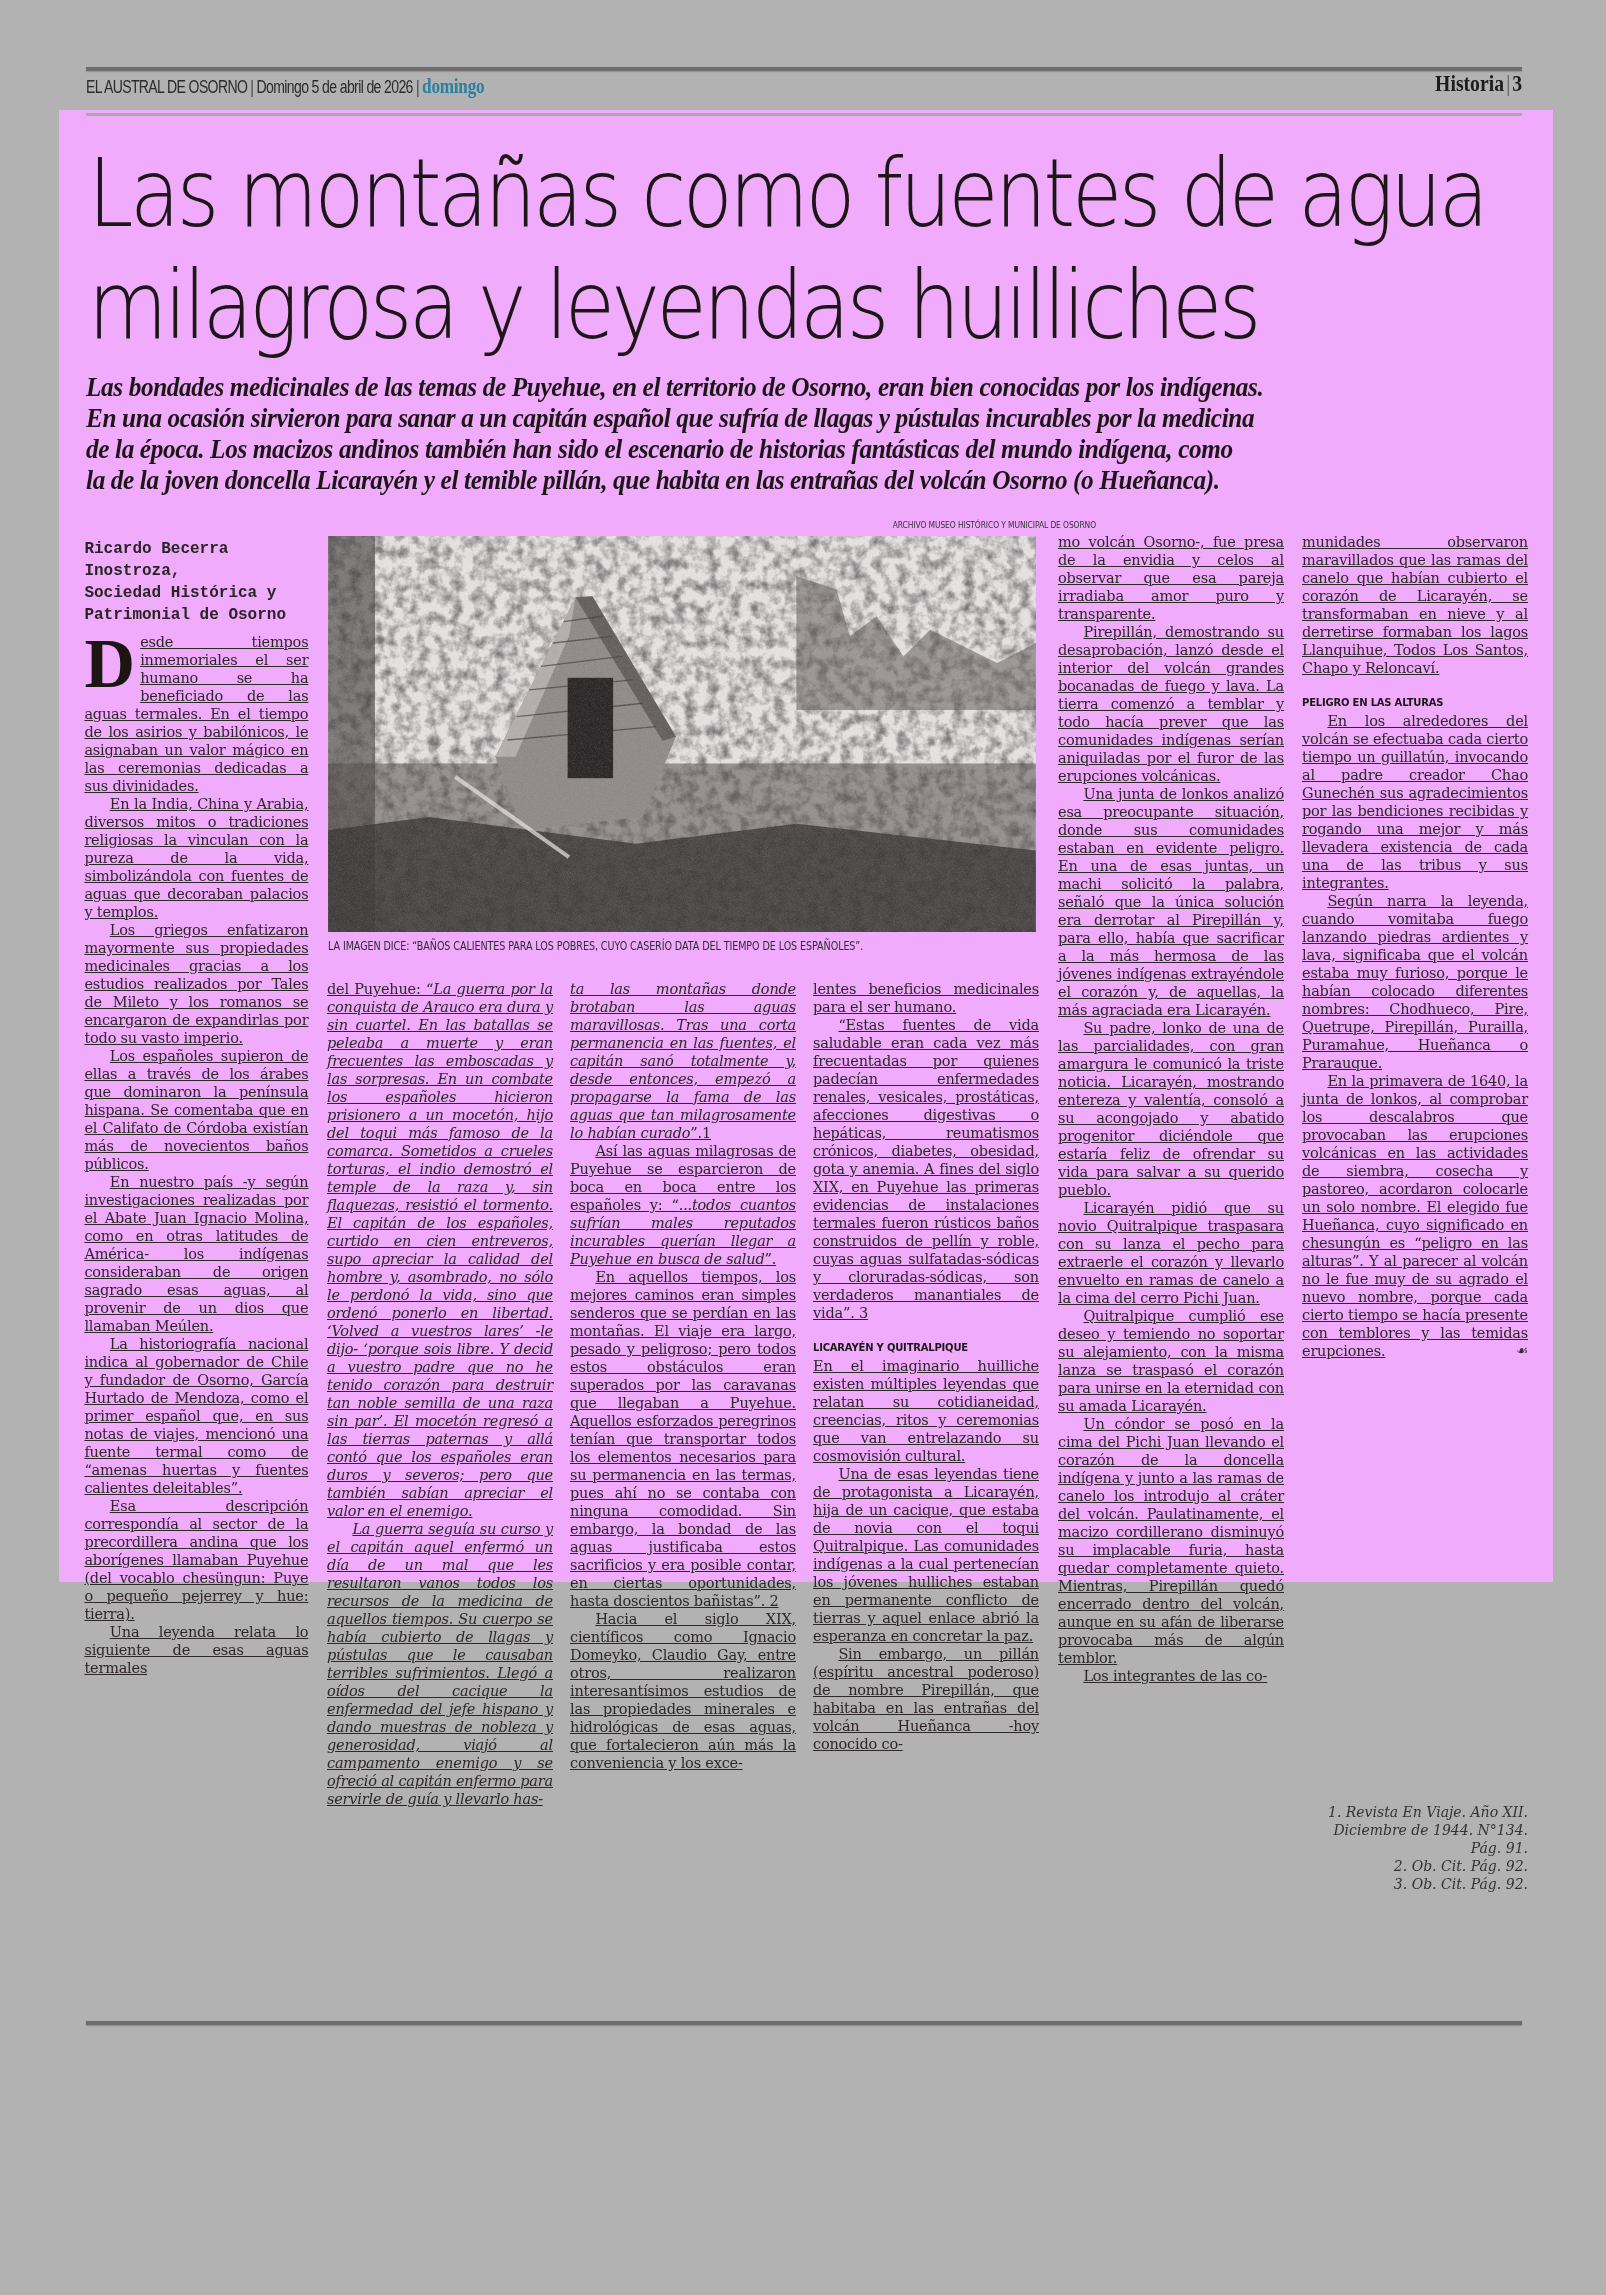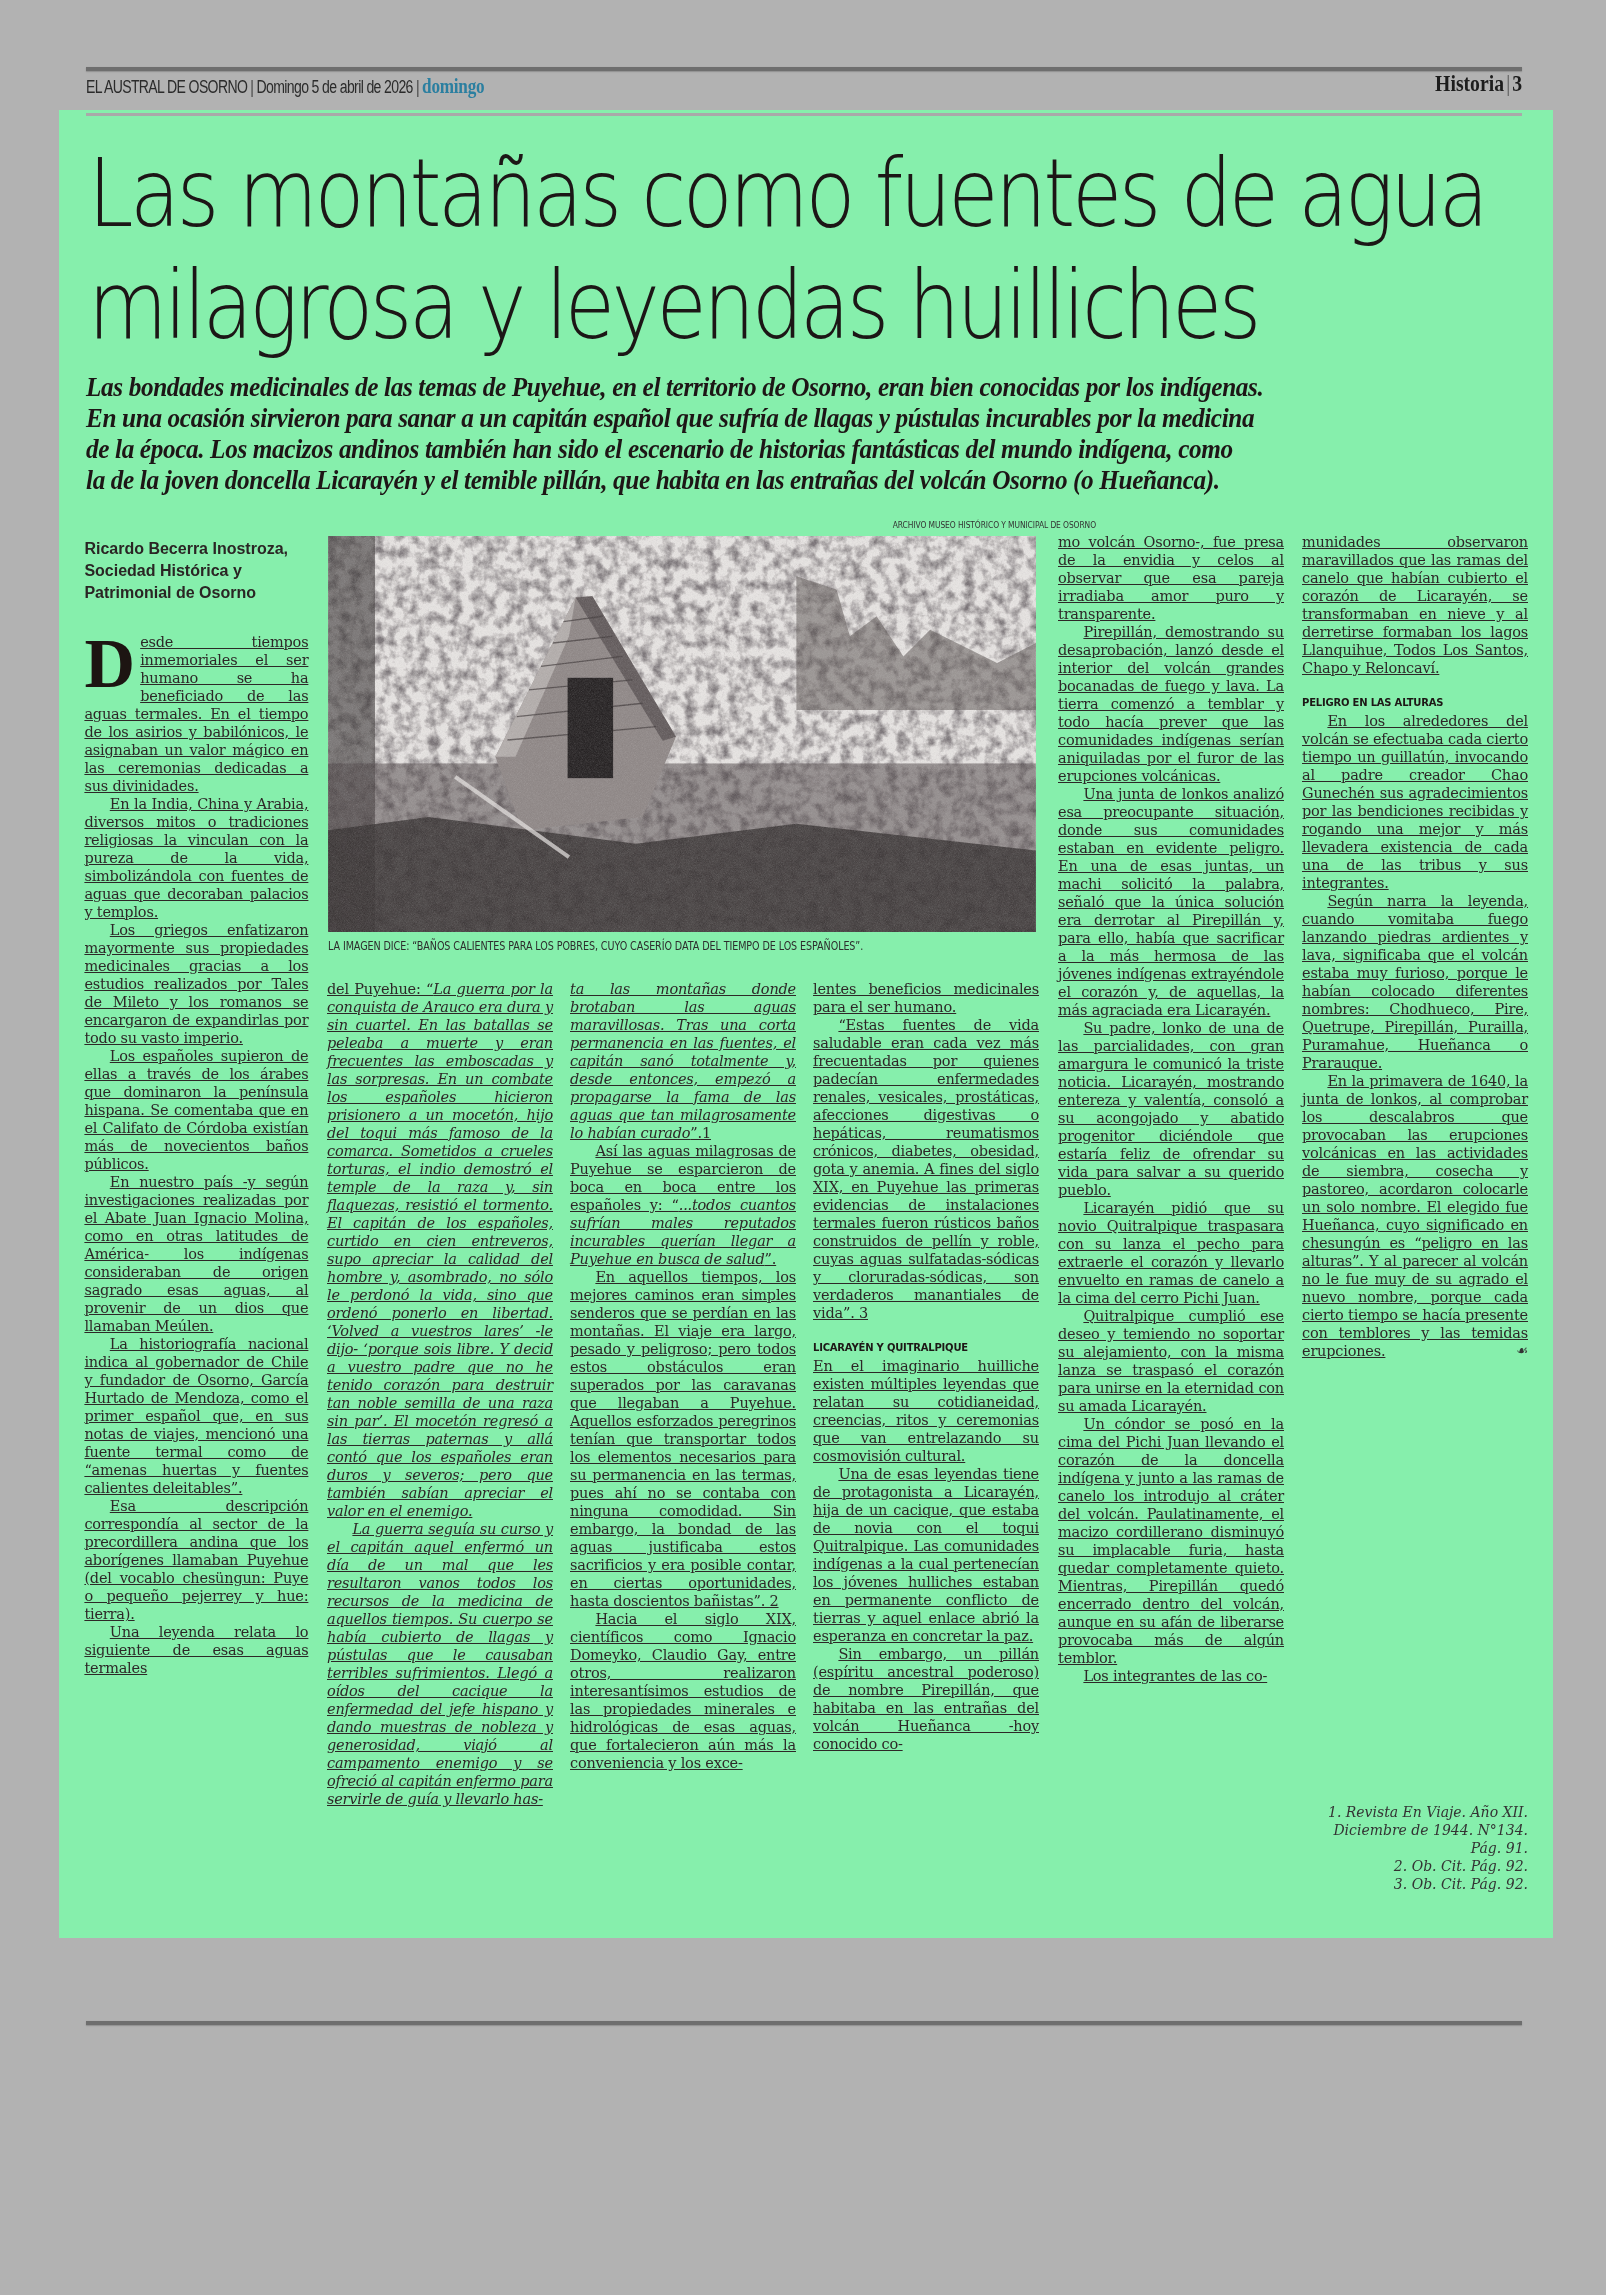--- a/index.html
+++ b/index.html
@@ -5,27 +5,27 @@
   html, body { margin:0; padding:0; }
   body { width:1606px; height:2295px; background:#b2b2b2; position:relative; overflow:hidden;
          font-family:"DejaVu Serif", serif; color:#2a2524; }
   .rule { position:absolute; left:86px; width:1436px; height:4px; background:#6e6e6e; box-shadow:0 0.7px 1.3px rgba(0,0,0,.25); }
   .hdr { position:absolute; top:70px; left:86px; width:1436px; height:27px; font-family:"Liberation Sans", sans-serif; }
   .hdr-left { position:absolute; left:0; top:2.7px; font-size:18px; letter-spacing:-0.8px; color:#2b2b2b; white-space:nowrap; transform:scaleX(.78); transform-origin:left center; }
   .hdr-left .sep { color:#444; padding:0 4px; }
   .hdr-left .brand { font-family:"Liberation Serif", serif; font-weight:bold; color:#2b7fa0; font-size:22px; letter-spacing:-0.3px; }
   .hdr-right { position:absolute; right:0; top:0px; font-family:"Liberation Serif", serif; font-size:24px; font-weight:bold; color:#1d1d1d; white-space:nowrap; transform:scaleX(.82); transform-origin:right center; }
   .hdr-right .sep { font-weight:normal; color:#555; padding:0 2.7px; }
-  .page { position:absolute; left:59px; top:110px; width:1494px; height:1828px; background:#86efac; }
+  .page { position:absolute; left:59px; top:110px; width:1494px; height:1472px; background:#f0abfc; }
   .page-rule { position:absolute; left:27px; top:2.7px; width:1436px; height:3.3px; background:#a9a9a9; }
   .title { position:absolute; left:29.4px; top:27px; width:1452px; font-family:"DejaVu Sans", sans-serif; font-weight:200;
            font-size:95px; line-height:112px; color:#1c1616; letter-spacing:-4px; transform:scaleX(.86); transform-origin:left top; white-space:nowrap; }
   .deck { position:absolute; left:27px; top:262px; width:1553px; font-family:"Liberation Serif", serif; font-style:italic; font-weight:bold;
           font-size:27px; line-height:31px; color:#1d1616; letter-spacing:-0.4px; transform:scaleX(.935); transform-origin:left top; }
-  .byline { position:absolute; left:25.4px; top:428px; width:228px; font-family:Liberation Sans, sans-serif; font-weight:bold; font-size:16px; line-height:22px; color:#2a2524; }
+  .byline { position:absolute; left:25.4px; top:428px; width:228px; font-family:Liberation Mono, monospace; font-weight:bold; font-size:16px; line-height:22px; color:#2a2524; }
   .col { position:absolute; width:226px; font-size:14.5px; line-height:18px; text-align:justify; hyphens:manual; color:#2d2827; letter-spacing:-0.2px; }
   .col p { margin:0; text-indent:25.4px;text-decoration:underline; }
   .col p.noind { text-indent:0; }
   .col p.it { font-style:italic; }
   .col .it { font-style:italic; }
   .col h3 { margin:16px 0 0 0; font-family:"DejaVu Sans", sans-serif; font-weight:bold; font-size:10px; line-height:19px; letter-spacing:-0.2px; color:#1d1816; text-align:left; }
   .dropcap { float:left; font-family:"Liberation Serif", serif; font-weight:bold; font-size:70px; line-height:54px; margin:4px 5.4px 0 0; color:#1d1512; }
   .credit { position:absolute; left:709px; top:410px; width:328px; text-align:right; font-family:"DejaVu Sans", sans-serif; font-size:8.4px; color:#333; letter-spacing:-0.1px; transform:scaleX(.9); transform-origin:right top; white-space:nowrap;}
   .photo { position:absolute; left:269px; top:426px; width:708px; height:396px; overflow:hidden; background:#d8d4d2; }
   .caption { position:absolute; left:269px; top:829px; width:803px; font-family:"DejaVu Sans", sans-serif; font-size:11.7px; color:#2d2d2d; letter-spacing:-0.1px; transform:scaleX(.82); transform-origin:left top; white-space:nowrap; }

